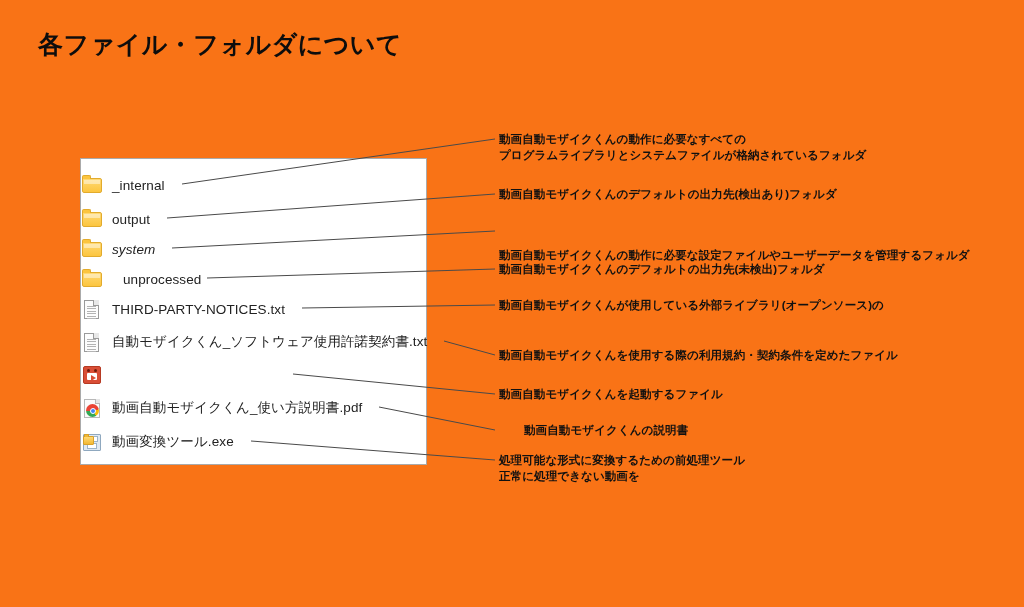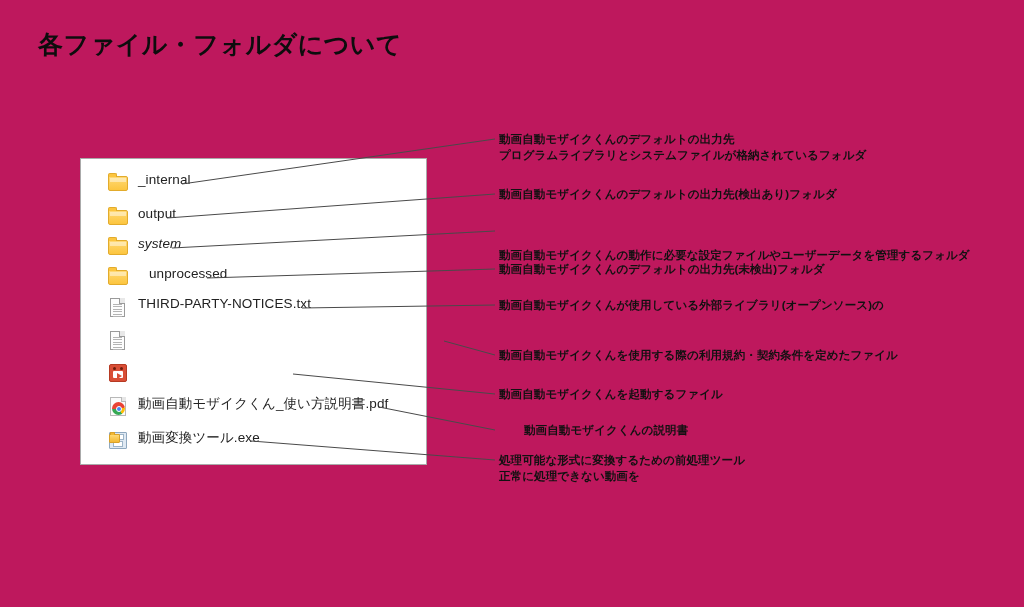--- a/index.html
+++ b/index.html
@@ -11,21 +11,21 @@
     width: 1024px;
     height: 607px;
     position: relative;
     overflow: hidden;
     font-family: "Liberation Sans", "DejaVu Sans", sans-serif;
     color: #1a1a1a;
   }
   #slide {
     position: absolute;
     inset: 0;
-    background: #be185d;
+    background: #f97316;
   }
 
   
   #page-title {
     position: absolute;
     left: 38px;
     top: 28px;
     font-size: 25px;
     font-weight: bold;
     letter-spacing: 0.5px;
@@ -40,24 +40,24 @@
     top: 158px;
     width: 347px;
     height: 307px;
     border: 1px solid #aaaaaa;
     background: #ffffff;
     box-sizing: border-box;
   }
 
   .file-row {
     position: absolute;
-    left: 26px;
+    left: 0;
     height: 26px;
     display: flex;
-    align-items: flex-start;
+    align-items: center;
     white-space: nowrap;
   }
   .file-icon {
     width: 22px;
     height: 22px;
     flex: 0 0 22px;
     margin-right: 9px;
     position: relative;
   }
   .file-label {
@@ -353,20 +353,21 @@
             <span class="ic-doc">
               <span class="corner"></span>
               <span class="ln" style="top:5px"></span>
               <span class="ln" style="top:7.4px"></span>
               <span class="ln" style="top:9.8px"></span>
               <span class="ln" style="top:12.2px"></span>
               <span class="ln" style="top:14.6px"></span>
               <span class="ln" style="top:17px"></span>
             </span>
           </span>
+          <span class="file-label">自動モザイクくん_ソフトウェア使用許諾契約書.txt</span>
         </div>
         <div class="file-row" style="top: 203px;">
           <span class="file-icon">
             <span class="ic-app">
               <span class="eye l"></span>
               <span class="eye r"></span>
               <span class="screen"></span>
               <span class="play"></span>
             </span>
           </span>
@@ -399,21 +400,21 @@
       <line x1="172" y1="248" x2="495" y2="231" stroke="#4a4a4a" stroke-width="1"></line>
       <line x1="207" y1="278" x2="495" y2="269" stroke="#4a4a4a" stroke-width="1"></line>
       <line x1="302" y1="308" x2="495" y2="305" stroke="#4a4a4a" stroke-width="1"></line>
       <line x1="444" y1="341" x2="495" y2="355" stroke="#4a4a4a" stroke-width="1"></line>
       <line x1="293" y1="374" x2="495" y2="394" stroke="#4a4a4a" stroke-width="1"></line>
       <line x1="379" y1="407" x2="495" y2="430" stroke="#4a4a4a" stroke-width="1"></line>
       <line x1="251" y1="441" x2="495" y2="460" stroke="#4a4a4a" stroke-width="1"></line>
     </svg>
 
   <div id="annotation-layer">
-      <div class="annotation" style="top: 131px;"><div>動画自動モザイクくんのデフォルトの出力先</div><div>プログラムライブラリとシステムファイルが格納されているフォルダ</div></div>
+      <div class="annotation" style="top: 131px;"><div>動画自動モザイクくんの動作に必要なすべての</div><div>プログラムライブラリとシステムファイルが格納されているフォルダ</div></div>
       <div class="annotation" style="top: 186px;"><div>動画自動モザイクくんのデフォルトの出力先(検出あり)フォルダ</div></div>
       <div class="annotation" style="top: 223px; margin-top: 24px;"><div>動画自動モザイクくんの動作に必要な設定ファイルやユーザーデータを管理するフォルダ</div></div>
       <div class="annotation" style="top: 261px;"><div>動画自動モザイクくんのデフォルトの出力先(未検出)フォルダ</div></div>
       <div class="annotation" style="top: 297px;"><div>動画自動モザイクくんが使用している外部ライブラリ(オープンソース)の</div></div>
       <div class="annotation" style="top: 347px;"><div>動画自動モザイクくんを使用する際の利用規約・契約条件を定めたファイル</div></div>
       <div class="annotation" style="top: 386px;"><div>動画自動モザイクくんを起動するファイル</div></div>
       <div class="annotation" style="top: 422px; margin-left: 25px;"><div>動画自動モザイクくんの説明書</div></div>
       <div class="annotation" style="top: 452px;"><div>処理可能な形式に変換するための前処理ツール</div><div>正常に処理できない動画を</div></div>
     </div>
 

